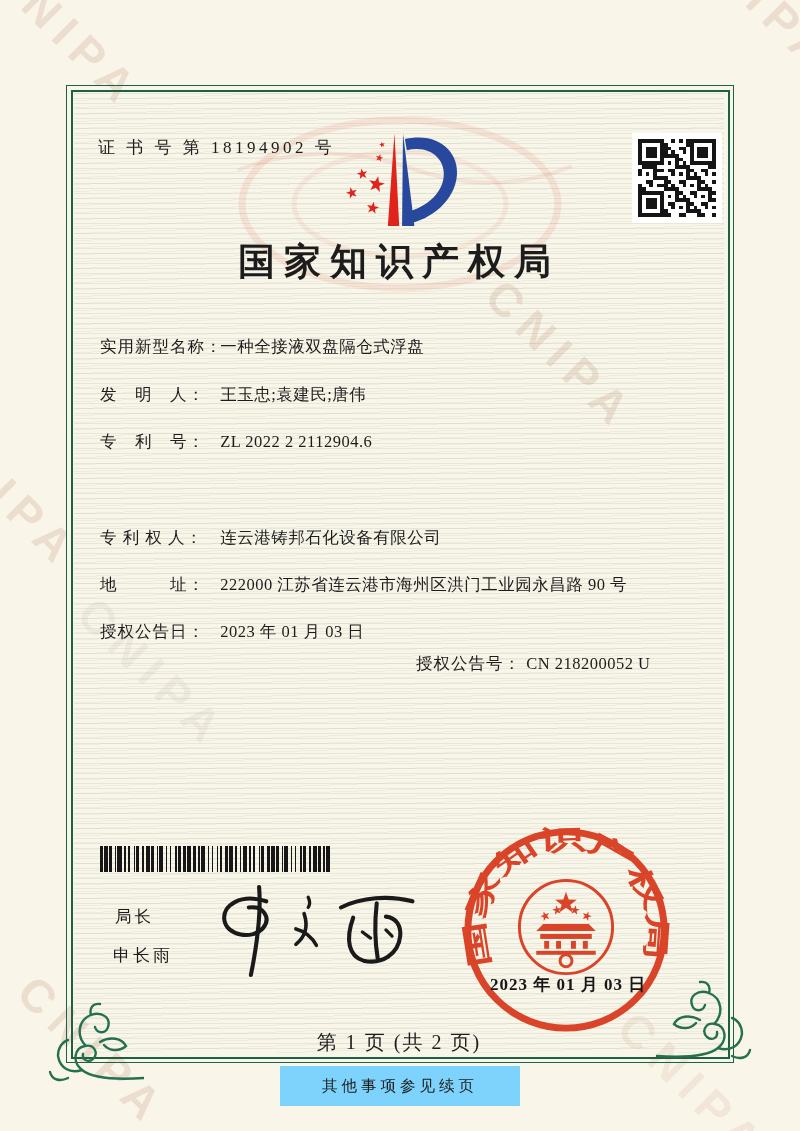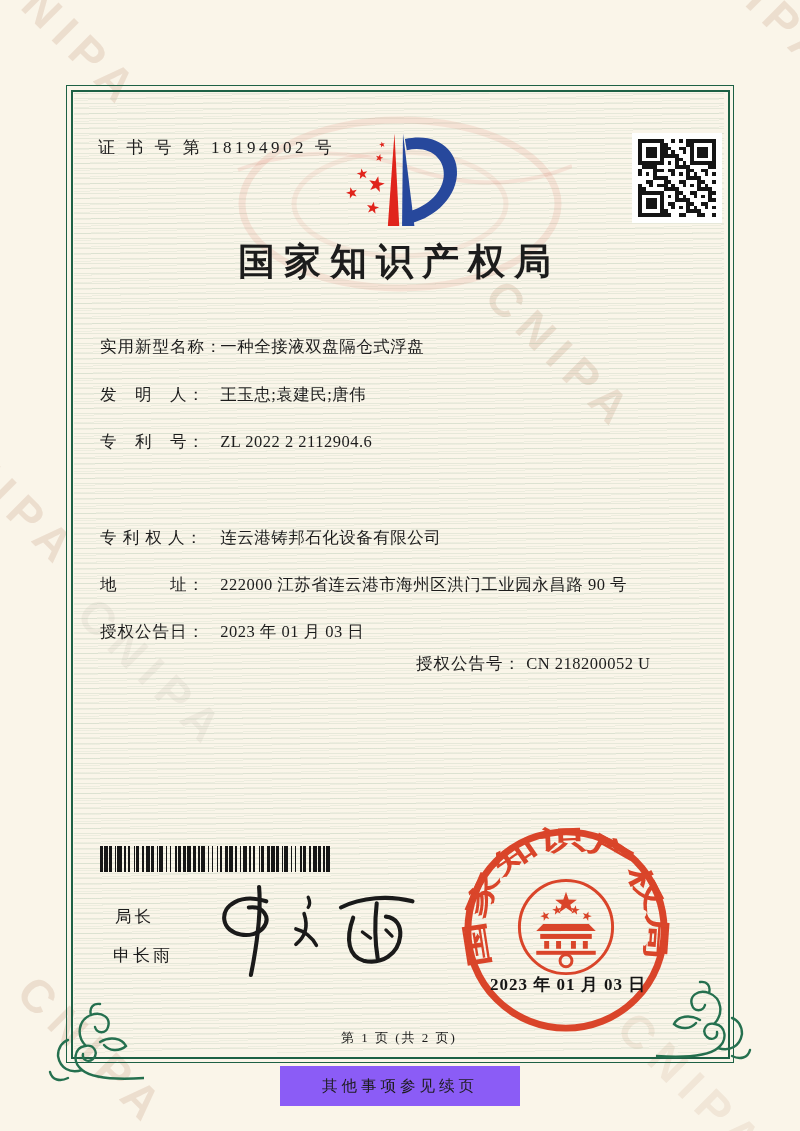--- a/index.html
+++ b/index.html
@@ -35,22 +35,22 @@
   .paras{left:100px;top:655px;width:601px;}
   .paras p{margin:0;text-indent:2em;font-size:16px;line-height:26.5px;text-align:justify;}
   .barcode{left:100px;top:846px;width:232px;height:26px;display:flex;align-items:stretch;overflow:hidden;}
   .barcode span{height:100%;flex:0 0 auto;}
   .sig-post{left:115px;top:906px;font-size:16.5px;letter-spacing:3px;}
   .sig-name{left:113px;top:944px;font-size:17px;letter-spacing:3px;}
   .signature-svg{left:210px;top:880px;width:225px;height:104px;}
   .seal-svg{left:452px;top:816px;width:228px;height:228px;opacity:.93;}
   .seal-date{left:468px;top:973px;width:200px;text-align:center;font-size:17px;font-weight:bold;
              letter-spacing:1px;color:#161616;}
-  .pageinfo{left:66px;top:1029px;width:666px;text-align:center;font-size:13px;letter-spacing:2px;}
-  .contbox{left:280px;top:1066px;width:240px;height:40px;background:#8b5cf6;display:flex;
+  .pageinfo{left:66px;top:1029px;width:666px;text-align:center;font-size:20px;letter-spacing:2px;}
+  .contbox{left:280px;top:1066px;width:240px;height:40px;background:#7dd3fc;display:flex;
            align-items:center;justify-content:center;font-size:15.5px;letter-spacing:4px;}
   .qrbox{left:632px;top:133px;width:90px;height:90px;background:#fff;display:flex;
          align-items:center;justify-content:center;}
   .qr{display:grid;grid-template-columns:repeat(21,3.7px);grid-auto-rows:3.7px;}
   .qr .d{background:#151515;}
   .logo-svg{left:332px;top:126px;width:142px;height:114px;}
   .pinkdecor{left:228px;top:108px;width:344px;height:196px;pointer-events:none;}
   .flourish{width:96px;height:86px;}
   .fl-left{left:48px;top:1002px;}
   .fl-right{left:656px;top:980px;transform:scaleX(-1);}

